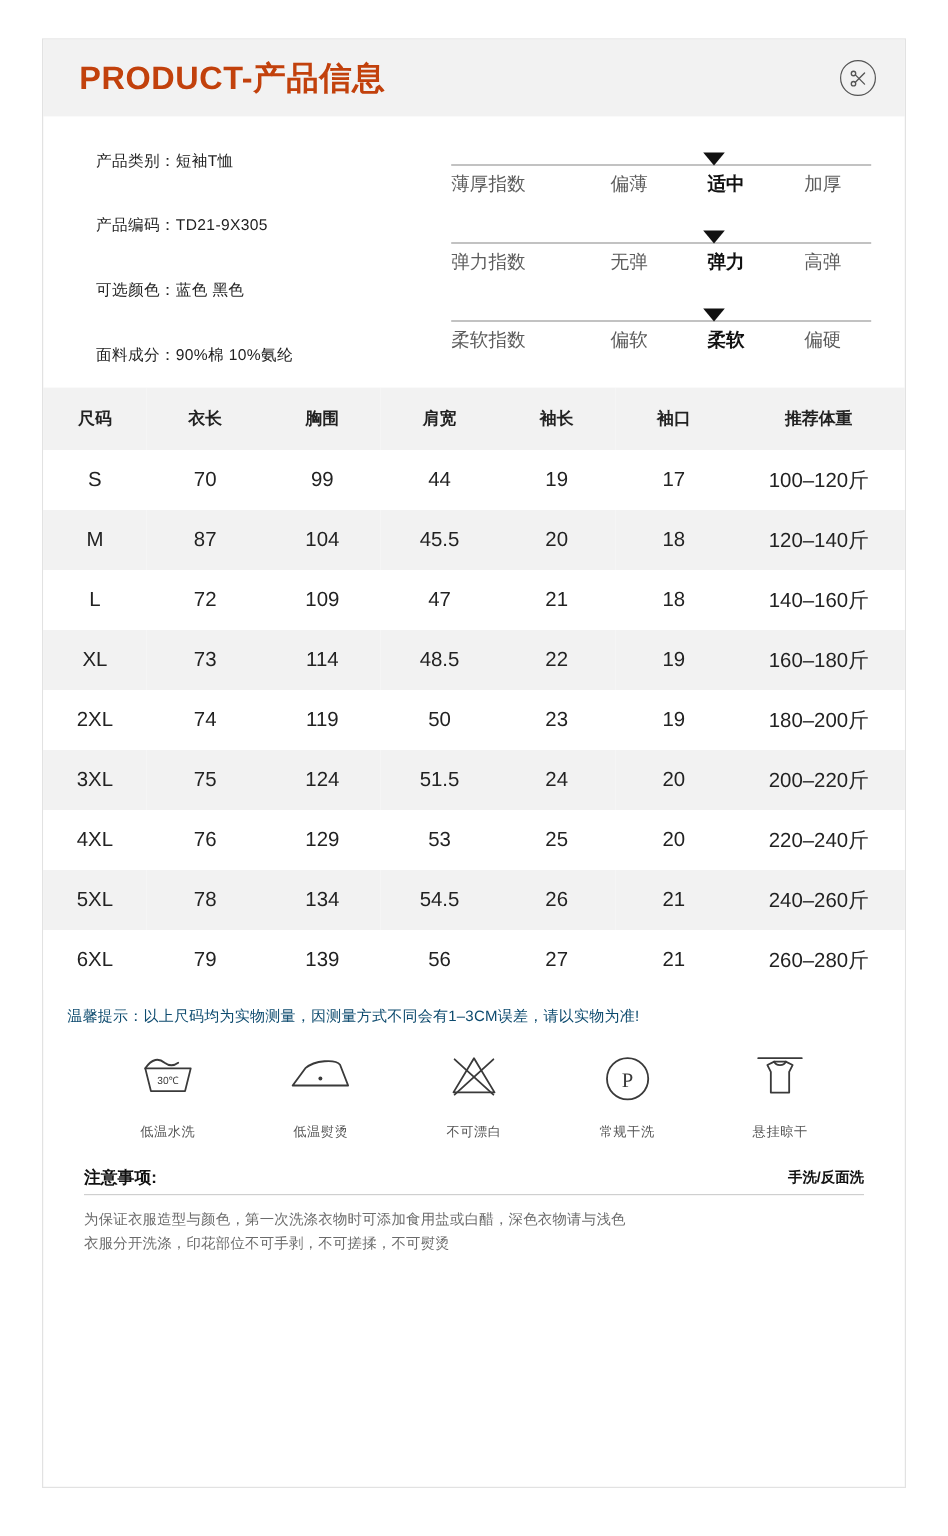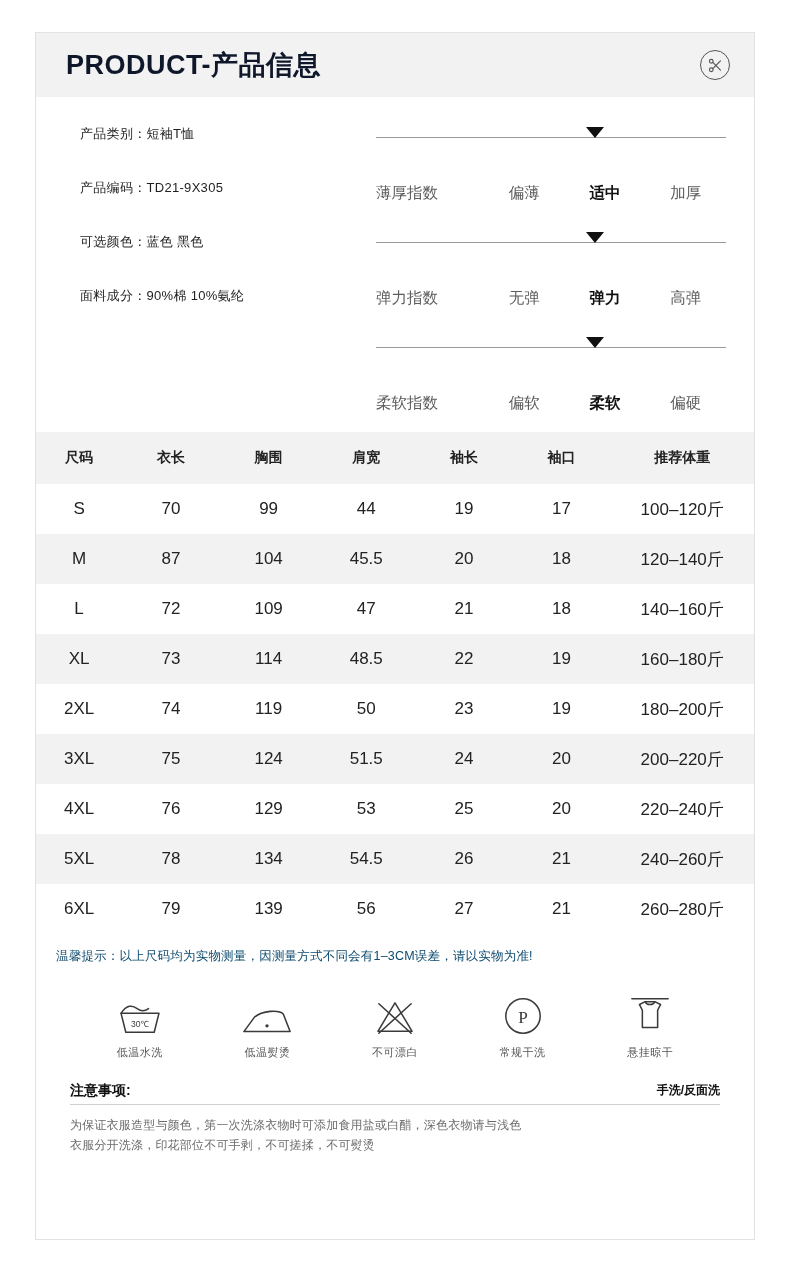--- a/index.html
+++ b/index.html
@@ -32,21 +32,21 @@
     display: flex;
     align-items: center;
     justify-content: space-between;
     padding: 0 24px 0 30px;
     box-sizing: border-box;
   }
   .header-title {
     font-size: 27px;
     font-weight: bold;
     letter-spacing: 0.5px;
-    color: #0f172a;
+    color: #c2410c;
     font-family: "Liberation Sans", "DejaVu Sans", sans-serif;
   }
   .header-badge {
     width: 30px;
     height: 30px;
     border: 1.5px solid #555;
     border-radius: 50%;
     display: flex;
     align-items: center;
     justify-content: center;
@@ -112,21 +112,20 @@
     width: 108px;
     flex: none;
   }
   .scale-opt {
     flex: 1;
     text-align: center;
   }
   .scale-opt.active {
     color: #111;
     font-weight: bold;
-    margin-top: 40px;
   }
   
   table.size-table {
     width: 100%;
     border-collapse: collapse;
     table-layout: fixed;
     font-size: 17px;
   }
   table.size-table th,
   table.size-table td {
@@ -163,21 +162,21 @@
     align-items: flex-end;
     padding: 18px 40px 8px 40px;
   }
   .care {
     width: 104px;
     text-align: center;
   }
   .care-icon {
     height: 50px;
     display: flex;
-    align-items: flex-end;
+    align-items: flex-start;
     justify-content: center;
   }
   .care-label {
     font-size: 11px;
     color: #555;
     margin-top: 8px;
     letter-spacing: 0.5px;
   }
   
   .notes {

